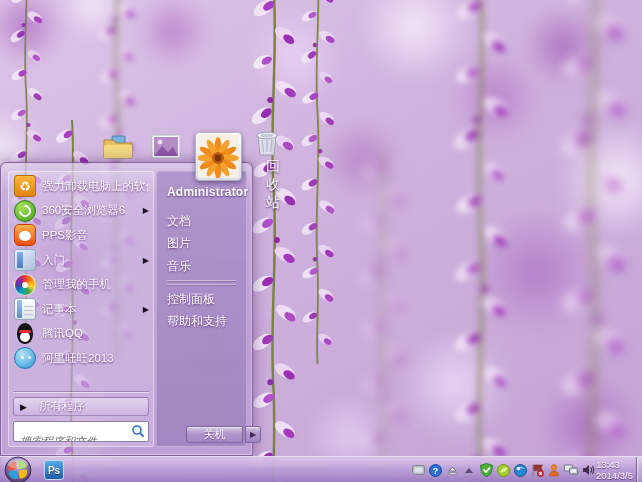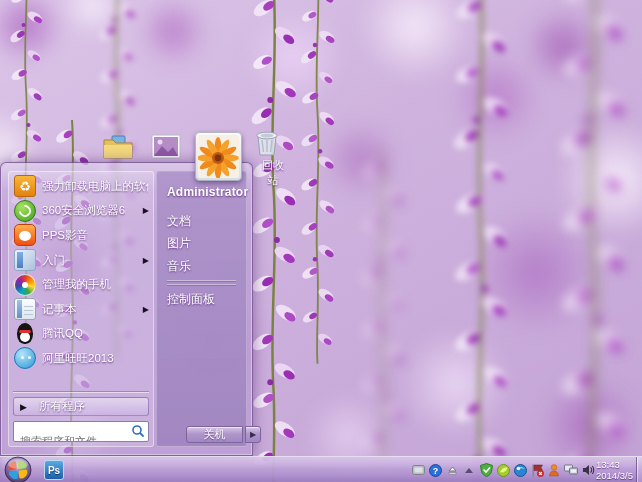--- a/index.html
+++ b/index.html
@@ -30,21 +30,21 @@
       radial-gradient(circle 70px at 34% 70%,rgba(150,60,170,.30), transparent 70%),
       radial-gradient(circle 60px at 14% 88%,rgba(240,228,248,.70), transparent 70%);
   }
   .strand-svg { position:absolute; left:0; top:0; width:642px; height:482px; overflow:visible; }
   .blurred  { filter: blur(3px); opacity:.85; }
   .blurred2 { filter: blur(6px); opacity:.8; }
 
   
   .dicon { position:absolute; width:34px; text-align:center; }
   .dicon svg { display:block; margin:0 auto; }
-  .dlabel { font-size:11px; color:#fff; text-shadow:0 1px 2px rgba(70,30,100,.95); margin-top:1px;margin-left:12px; }
+  .dlabel { font-size:14px; color:#fff; text-shadow:0 1px 2px rgba(70,30,100,.95); margin-top:1px;margin-left:12px; }
 
   
   .start-menu { position:absolute; left:0; top:162px; width:253px; height:294px;
     background: rgba(182,152,212,.55);
     border:1px solid rgba(80,45,110,.55);
     border-radius:6px 6px 0 0;
     box-shadow: 0 0 14px rgba(60,20,90,.45), inset 0 0 0 1px rgba(255,255,255,.35);
   }
   .start-menu::before { content:""; position:absolute; inset:1px; border-radius:5px 5px 0 0;
     background: linear-gradient(rgba(255,255,255,.38), rgba(255,255,255,.08) 26px, rgba(255,255,255,0) 60px);
@@ -96,21 +96,21 @@
     display:flex; align-items:center; gap:12px; padding:0 6px;
     background:linear-gradient(rgba(255,255,255,.45), rgba(205,180,230,.5));
     border:1px solid rgba(110,80,145,.55); border-radius:3px; }
   .all-programs .tri { font-size:9px; color:#161018; }
   .all-programs .ap-label { font-size:11.5px; color:#fff; text-shadow:0 1px 2px rgba(90,40,120,.95); }
   .ap-sep { position:absolute; left:4px; right:4px; bottom:53px; height:1px;
     background:rgba(255,255,255,.55); box-shadow:0 -1px 0 rgba(90,50,120,.35); }
 
   .search-row { position:absolute; left:4px; right:4px; bottom:4px; height:21px; }
   .search-input { width:100%; height:100%; border:1px solid #8a7fa0; border-radius:2px;
-    background:#fff; font-size:11px; color:#444; padding:18px 22px 0 6px;
+    background:#fff; font-style:italic; font-size:11px; color:#444; padding:18px 22px 0 6px;
     font-family:"Liberation Sans", sans-serif; outline:none; }
   .search-input::placeholder { color:#6e6e73; }
   .search-glass { position:absolute; right:4px; top:3px; width:14px; height:14px; }
 
   .right-panel { position:absolute; left:155px; width:91px; top:8px; bottom:8px;
     background: linear-gradient(rgba(172,146,200,.88), rgba(160,133,192,.92));
     border:1px solid rgba(255,255,255,.25); border-radius:3px; padding:13px 0 0 10px; }
   .admin { height:25px; font-size:12px; color:#fff; text-shadow:0 1px 2px rgba(90,40,120,.95);
     font-weight:bold; letter-spacing:.2px; }
   .ritem { height:22.3px; line-height:22.3px; font-size:12px; color:#fff;
@@ -338,20 +338,21 @@
     </div>
 
     <div class="right-panel">
       <div class="admin">Administrator</div>
       <div class="ritem">文档</div>
       <div class="ritem">图片</div>
       <div class="ritem">音乐</div>
       <div class="rsep"></div>
       <div class="rsep"></div>
       <div class="ritem">控制面板</div>
+      <div class="ritem">帮助和支持</div>
 
       <div class="shutdown-row">
         <button class="shutdown-btn">关机</button>
         <button class="shutdown-arrow">▶</button>
       </div>
     </div>
 
     <div class="avatar">
       <svg width="41" height="43" viewBox="0 0 41 43">
         <rect x="0" y="0" width="41" height="43" fill="#f7f0e6"></rect>

